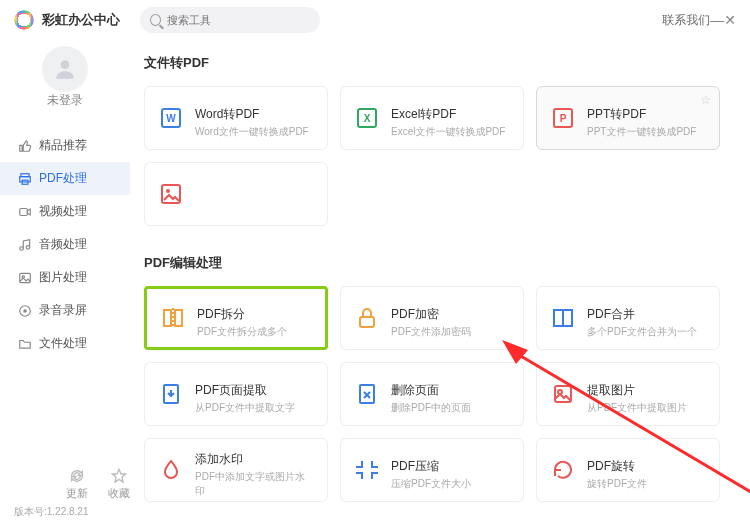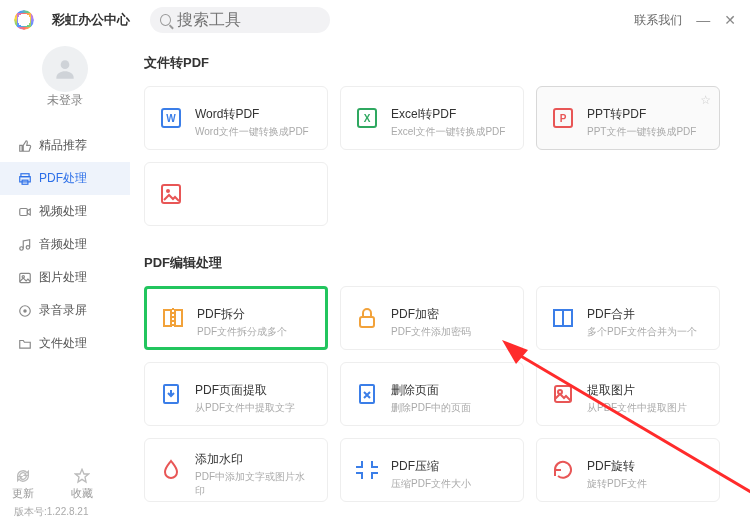--- a/index.html
+++ b/index.html
@@ -1,47 +1,47 @@
 <!DOCTYPE html>
 <html><head>
 <meta charset="utf-8">
 <style>
 * { box-sizing: border-box; margin: 0; padding: 0; }
 body { font-family: "Microsoft YaHei", sans-serif; background: #fff; width: 750px; height: 527px; overflow: hidden; position: relative; }
 .titlebar { display: flex; align-items: center; padding: 8px 14px; height: 40px; }
-.logo-wrap { display: flex; align-items: center; gap: 18px; }
+.logo-wrap { display: flex; align-items: center; gap: 8px; }
 .logo-icon { width: 20px; height: 20px; border-radius: 50%; border: 3px solid transparent; background: conic-gradient(#ff6b6b, #ffd93d, #6bcf7f, #4d96ff, #b084f4, #ff6b6b); -webkit-mask: radial-gradient(circle, transparent 45%, #000 46%); mask: radial-gradient(circle, transparent 45%, #000 46%); }
 .app-title { font-size: 13px; font-weight: 600; color: #333; }
 .search-wrap { margin-left: 20px; width: 180px; height: 26px; background: #f2f2f4; border-radius: 13px; display: flex; align-items: center; padding: 0 10px; gap: 6px; }
 .search-icon { width: 12px; height: 12px; border: 1.5px solid #999; border-radius: 50%; position: relative; }
 .search-icon:after { content: ""; position: absolute; width: 5px; height: 1.5px; background: #999; bottom: -2px; right: -4px; transform: rotate(45deg); }
-.search-input { border: none; background: transparent; font-size: 16px; outline: none; width: 100%; color: #8b5cf6; }
-.titlebar-right { margin-left: auto; display: flex; align-items: center; gap: 14px; font-size: 12px; color: #666; }
+.search-input { border: none; background: transparent; font-size: 11px; outline: none; width: 100%; color: #8b5cf6; }
+.titlebar-right { margin-left: auto; display: flex; align-items: center; font-size: 12px; color: #666; }
 .win-btn { color: #888; cursor: pointer; font-size: 14px; }
 .main { display: flex; height: calc(100% - 40px); }
 .sidebar { width: 130px; padding: 6px 0 0; display: flex; flex-direction: column; }
 .avatar-box { display: flex; flex-direction: column; align-items: center; margin-bottom: 20px; }
 .avatar { width: 46px; height: 46px; border-radius: 50%; background: #eef0f2; display: flex; align-items: center; justify-content: center; }
 .avatar svg { fill: #cfd3d8; }
 .login-text { font-size: 12px; color: #888; margin-top: 0; }
 .nav { list-style: none; }
 .nav li { display: flex; align-items: center; gap: 7px; padding: 8px 18px; font-size: 12px; color: #555; cursor: pointer; position: relative; }
 .nav li.active { background: #eef3fb; color: #2c6fe8; }
 .nav li .ico { width: 14px; height: 14px; display: inline-flex; align-items: center; justify-content: center; }
 .nav li .ico svg { stroke: #888; fill: none; }
 .nav li.active .ico svg { stroke: #2c6fe8; }
-.side-footer { margin-top: auto; display: flex; justify-content: flex-start; gap: 37px; padding: 6px 12px 4px; }
+.side-footer { margin-top: auto; display: flex; justify-content: flex-end; gap: 20px; padding: 6px 0 4px; }
 .foot-item { display: flex; flex-direction: column; align-items: center; font-size: 11px; color: #999; gap: 2px; cursor: pointer; }
 .version { font-size: 10px; color: #aaa; padding: 0 0 8px 14px; }
 .content { flex: 1; padding: 14px 20px 0 14px; overflow: hidden; position: relative; }
 .section-title { font-size: 13px; font-weight: 600; color: #333; margin-bottom: 14px; }
 .grid { display: flex; flex-wrap: wrap; gap: 12px; margin-bottom: 28px; }
 .card { width: 184px; height: 64px; border: 1px solid #eee; border-radius: 6px; display: flex; align-items: center; padding: 0 14px; gap: 12px; cursor: pointer; position: relative; background: #fff; }
 .card.selected { border: 1px solid #d8d8d8; background: #fafafa; }
-.card.highlighted { border: 3px solid #22c55e; border-radius: 4px; }
+.card.highlighted { border: 3px solid #84cc16; border-radius: 4px; }
 .card-icon { width: 24px; height: 24px; display: flex; align-items: center; justify-content: center; }
 .card-text { display: flex; flex-direction: column; gap: 2px; margin-top: 8px; }
 .card-title { font-size: 12px; color: #333; font-weight: 500; }
 .card-desc { font-size: 10px; color: #aaa; }
 .star { position: absolute; top: 6px; right: 8px; color: #ccc; font-size: 12px; }
 .arrow { position: absolute; pointer-events: none; left: 372px; top: 300px; width: 330px; height: 200px; }
 </style>
 </head>
 <body>
 

